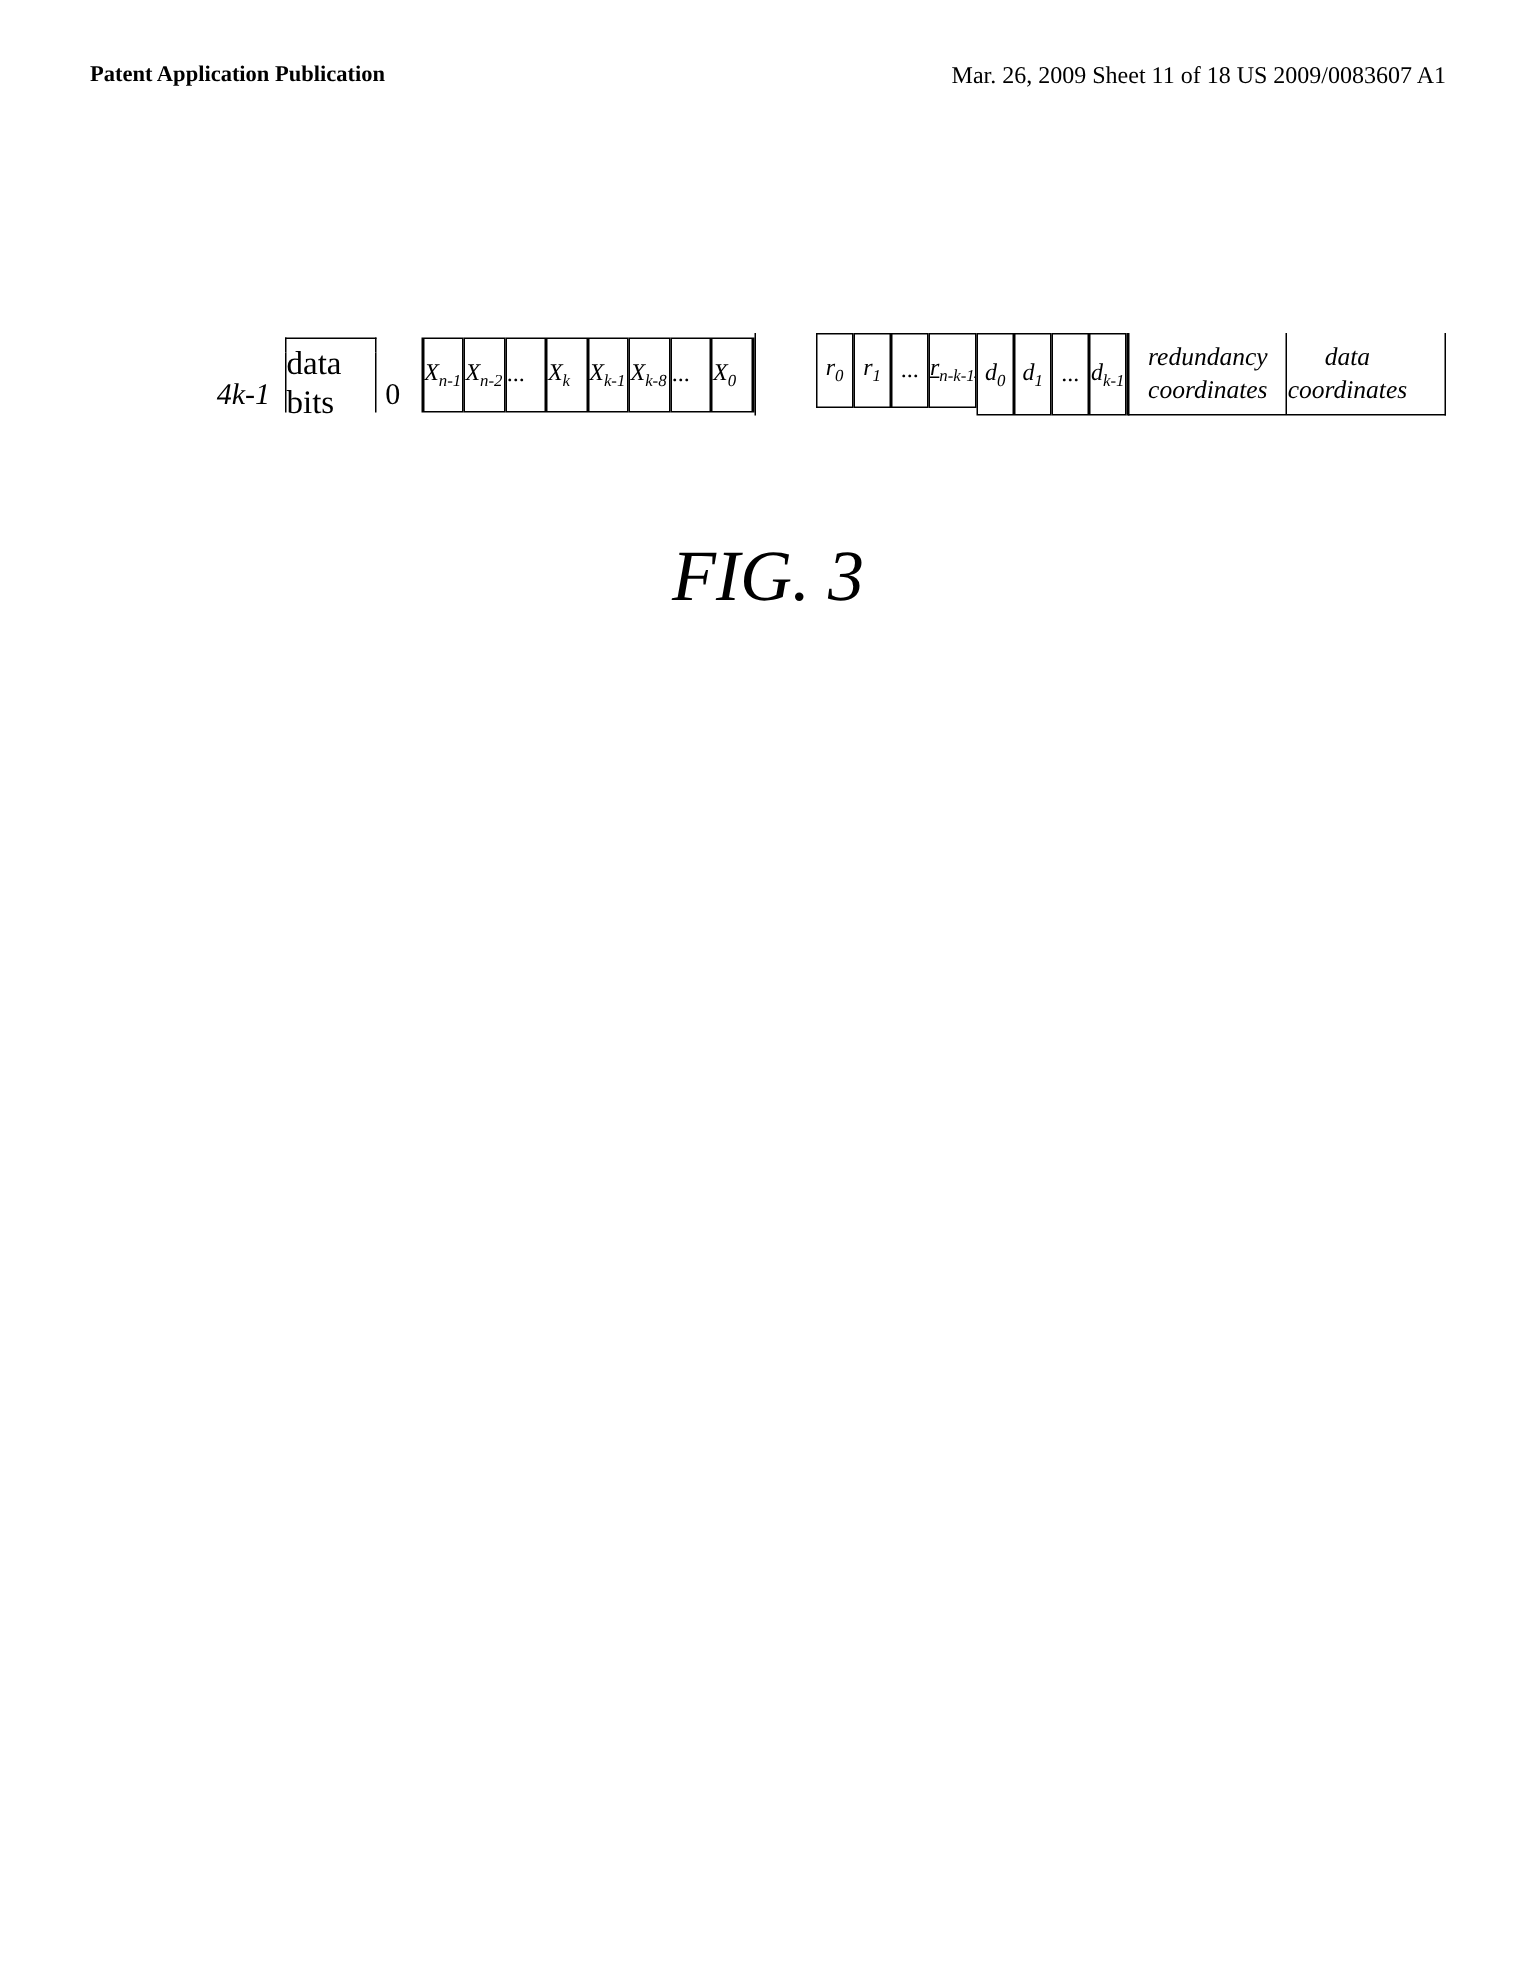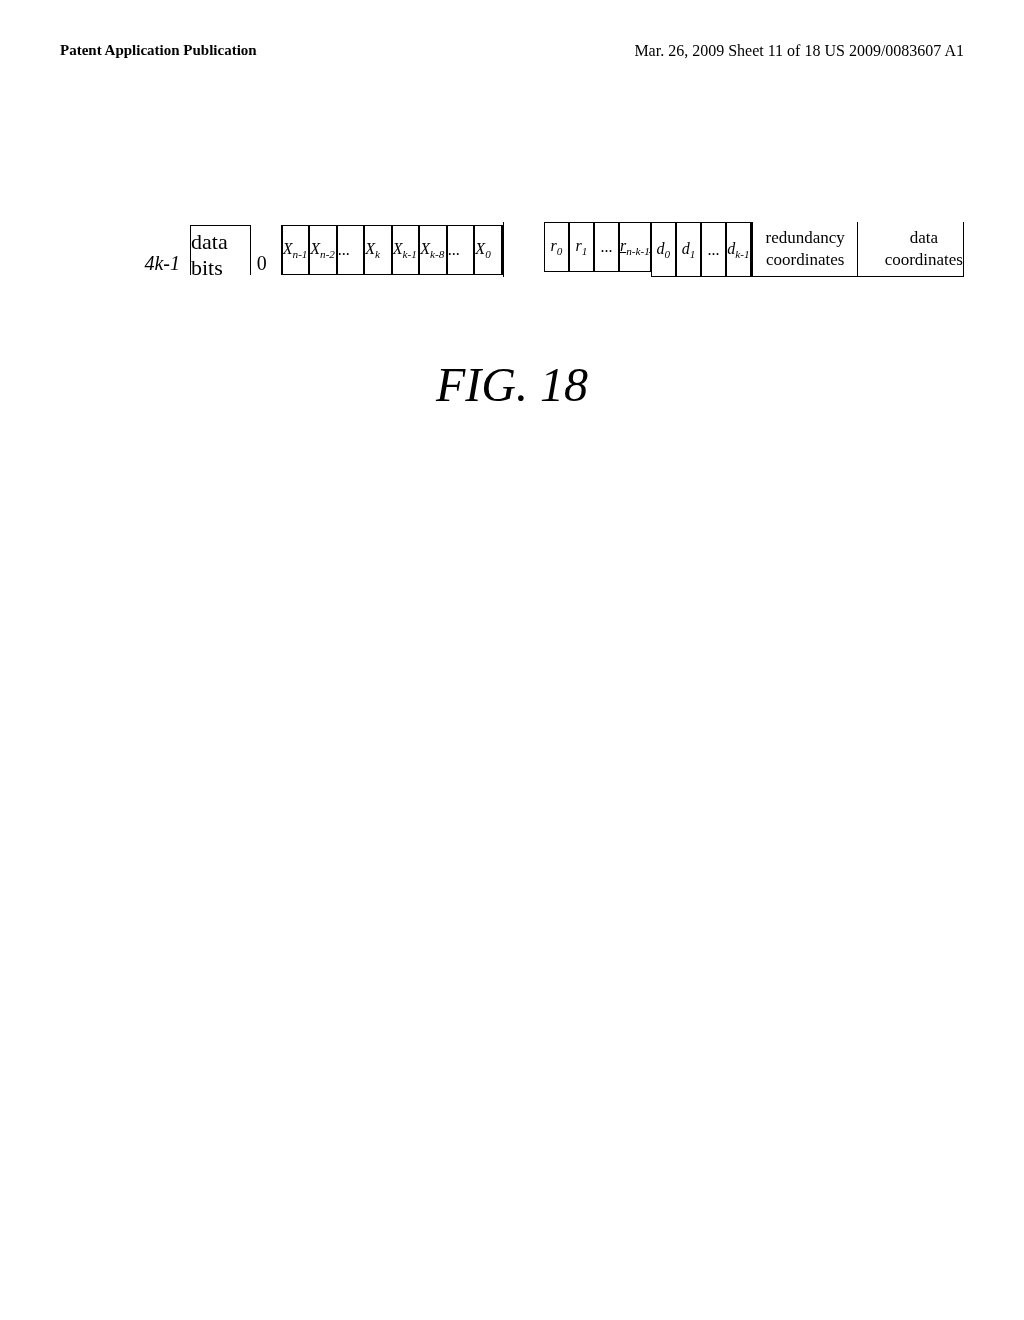--- a/index.html
+++ b/index.html
@@ -114,38 +114,39 @@
       font-size: 16px;
     }
 
     
     .bottom-labels-row {
       width: 649px;
       display: flex;
       border: 1.5px solid #000;
       border-top: none;
       height: 55px;
+      font-style: italic;
     }
 
     .bottom-label-left {
       flex: 1;
       display: flex;
       align-items: center;
       justify-content: center;
       font-size: 17px;
       text-align: center;
       border-right: 1px solid #000;
       line-height: 1.3;
     }
 
     .bottom-label-right {
       flex: 1;
       display: flex;
       align-items: center;
-      justify-content: flex-end;
+      justify-content: flex-start;
       font-size: 17px;
       text-align: center;
       line-height: 1.3;
     }
 
     
     .figure-label {
       margin-top: 80px;
       font-size: 48px;
       font-style: italic;
@@ -275,16 +276,16 @@
         <span>redundancy<br>coordinates</span>
       </div>
       <div class="bottom-label-right">
         <span>data<br>coordinates</span>
       </div>
     </div>
 
   </div>
 
   <div class="figure-label">
-    <span>FIG. 18</span>
+    <span>FIG. 3</span>
   </div>
 
 </div>
 
 </body></html>

